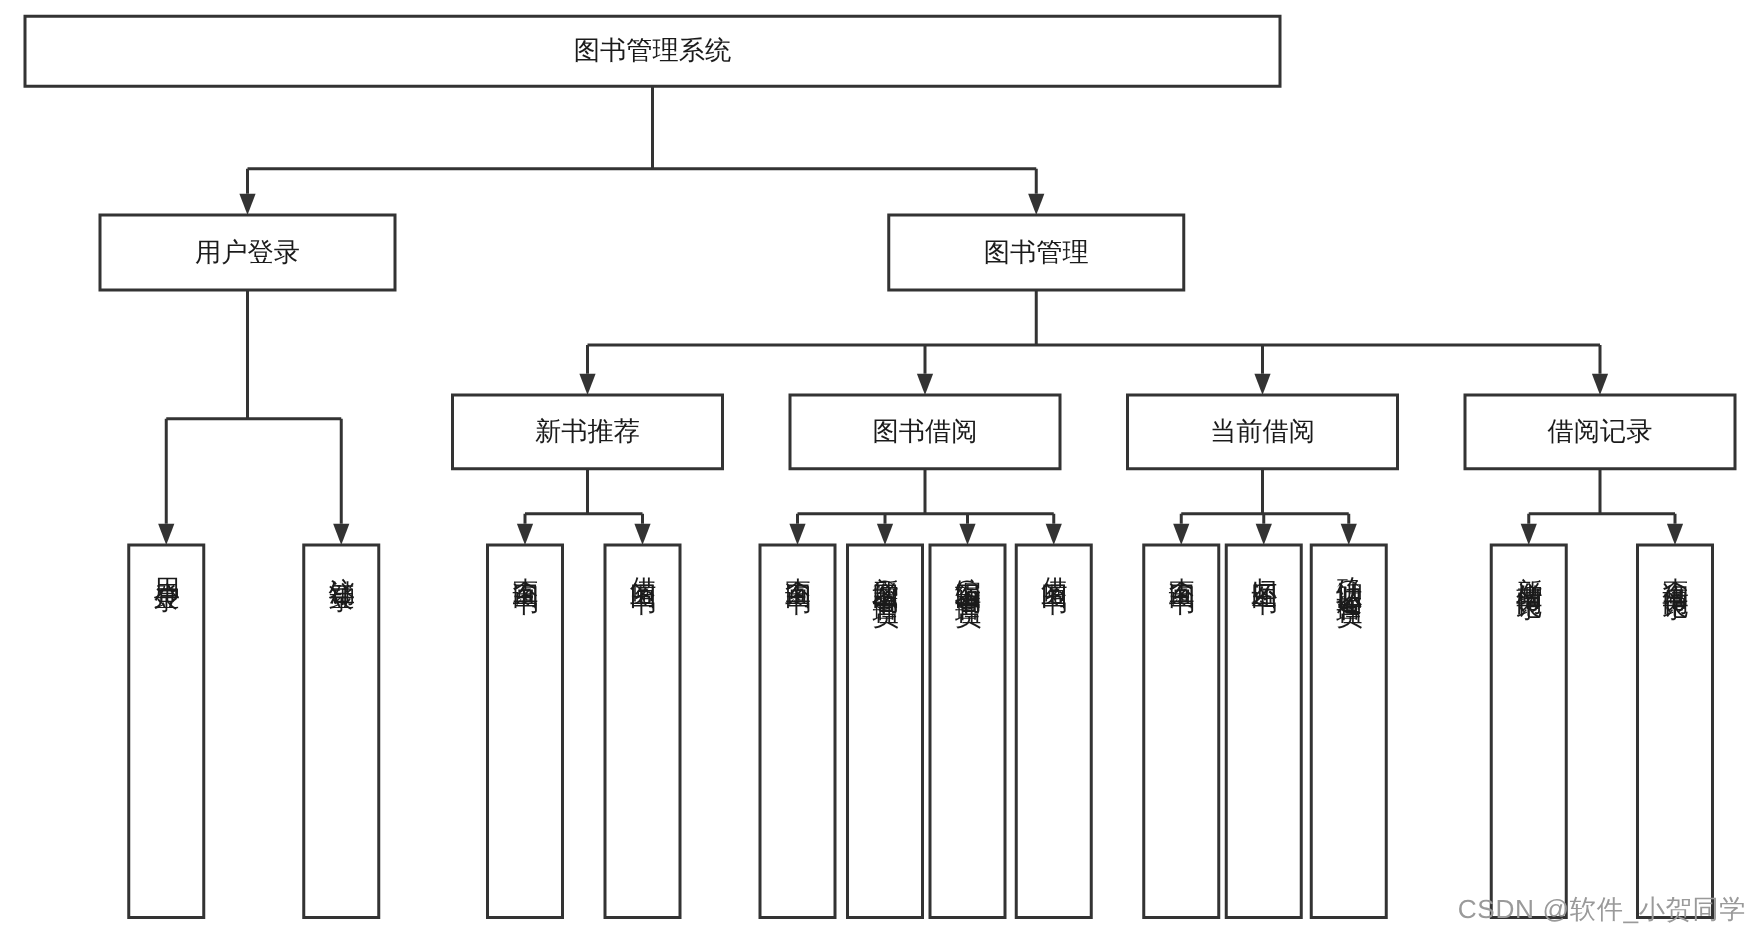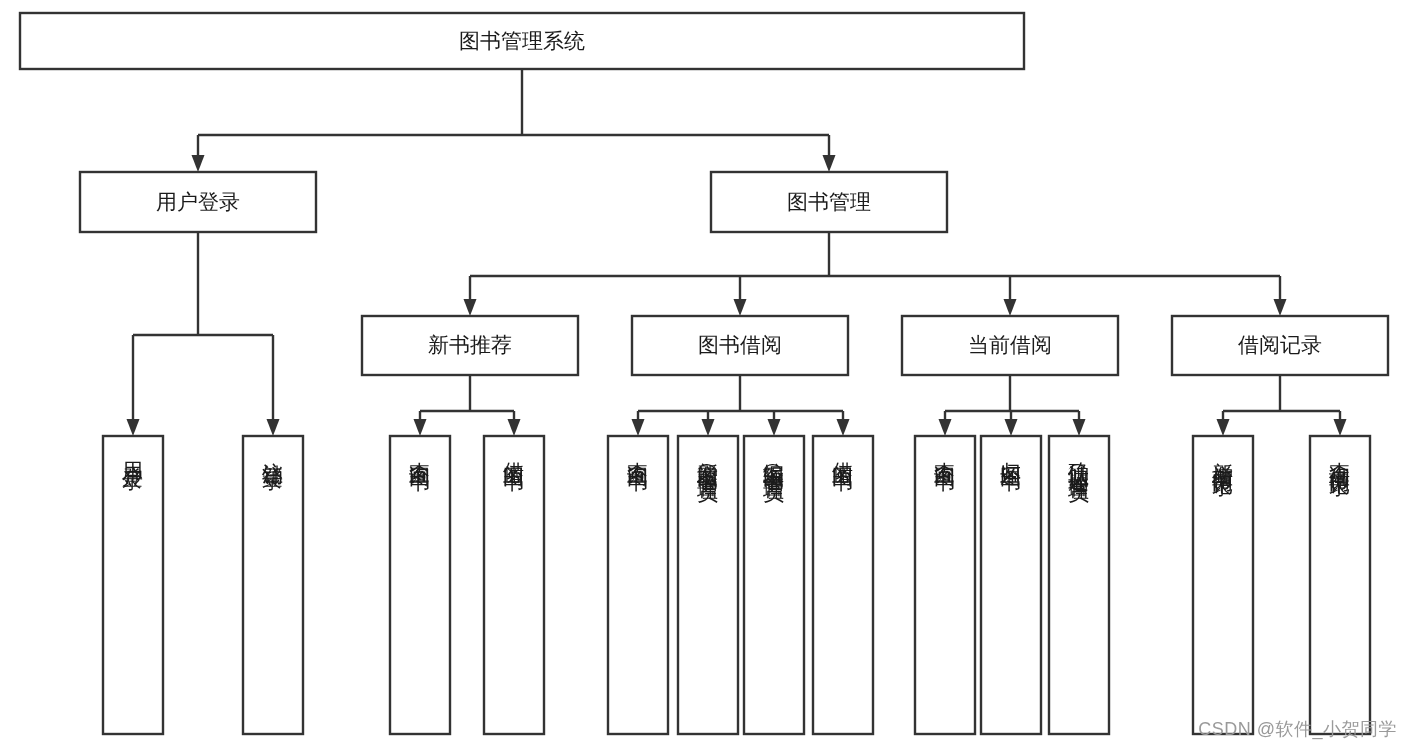--- a/index.html
+++ b/index.html
@@ -63,21 +63,21 @@
     line-height: 1;
     letter-spacing: 3px;
     color: #1b1b1b;
     white-space: nowrap;
   }
   .watermark {
     position: absolute;
     right: 8px;
     bottom: 6px;
     font-family: "Liberation Sans", "DejaVu Sans", sans-serif;
-    font-size: 18px;
+    font-size: 21px;
     color: #9a9a9a;
     letter-spacing: 0.5px;
     white-space: nowrap;
   }
 </style>
 </head>
 <body>
 
 <div id="diagram-root">
 

